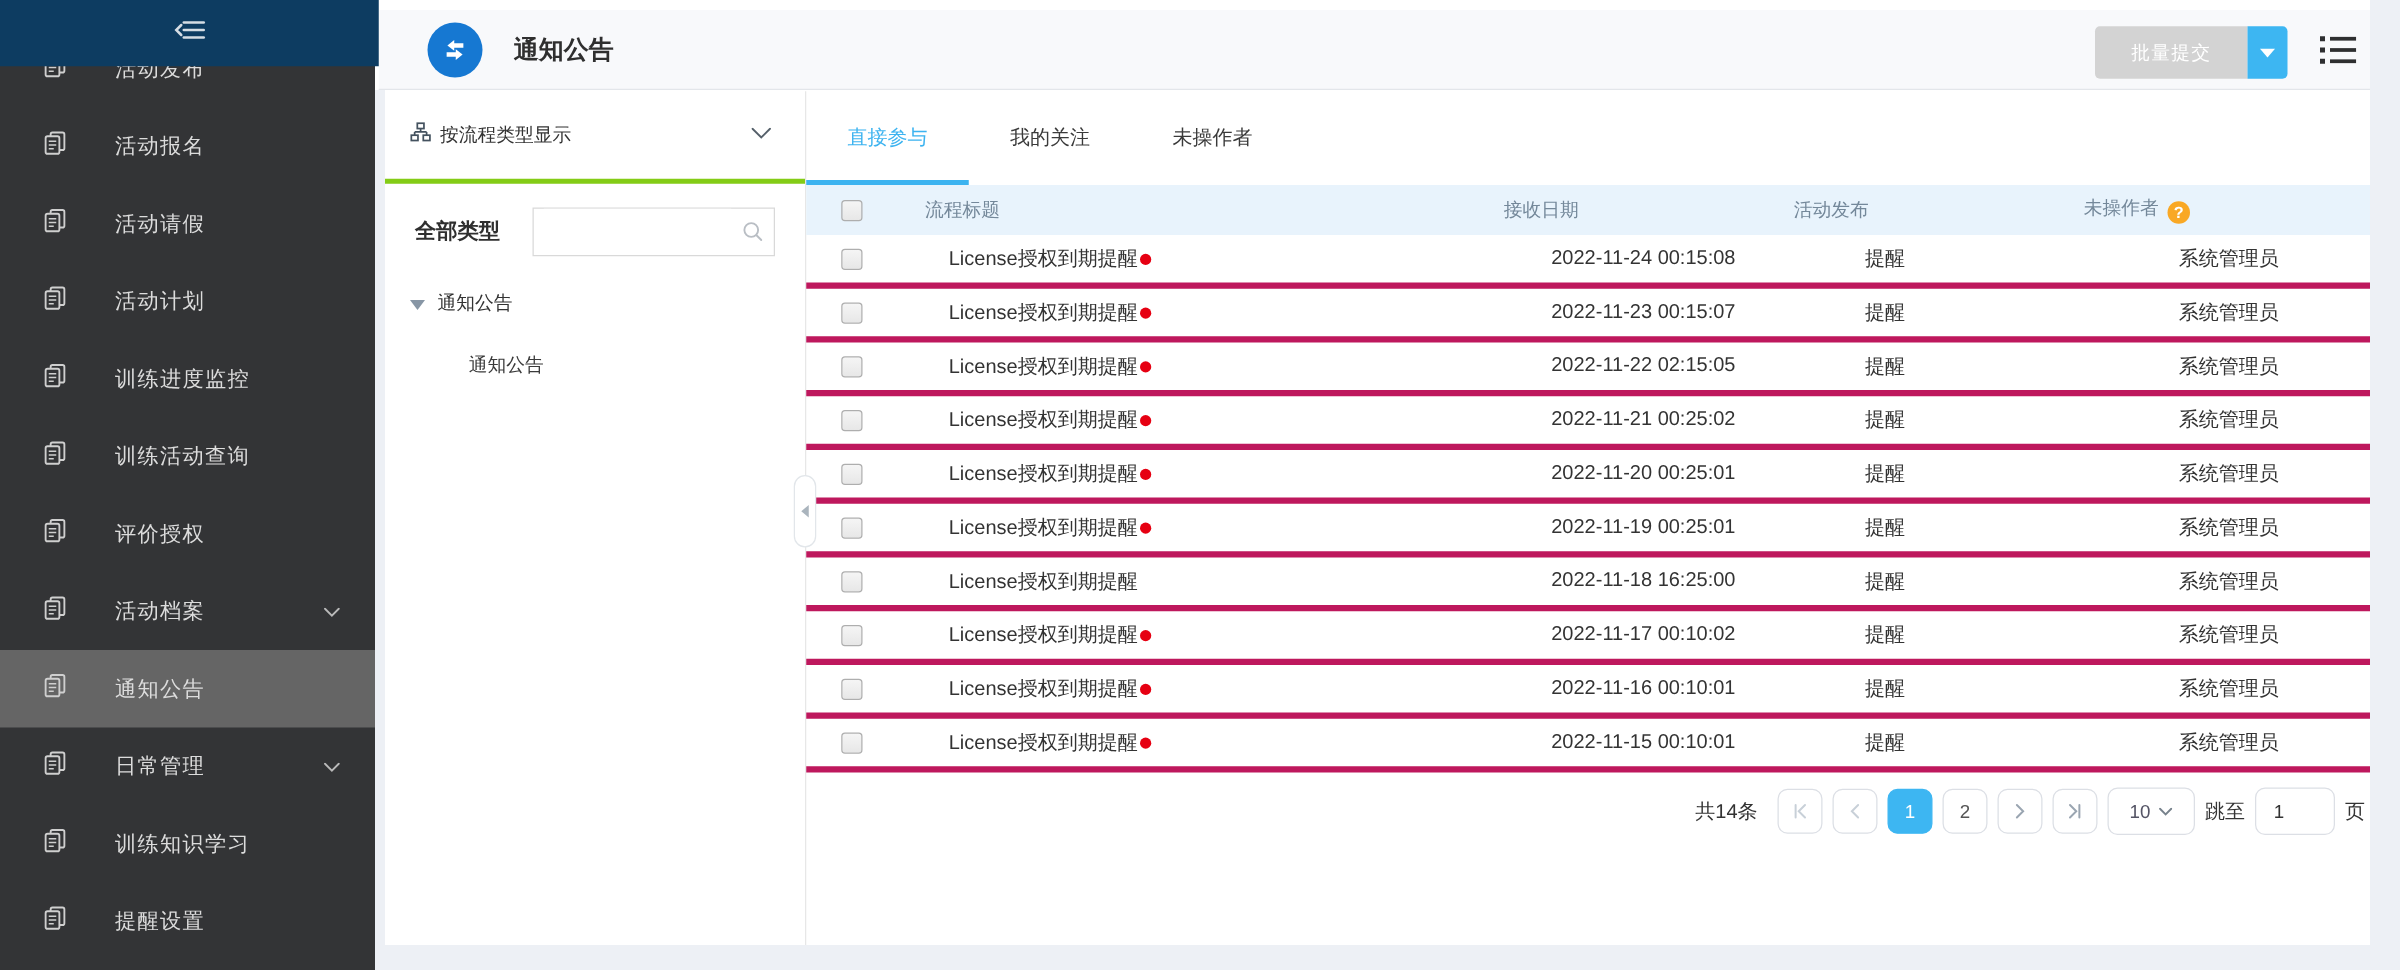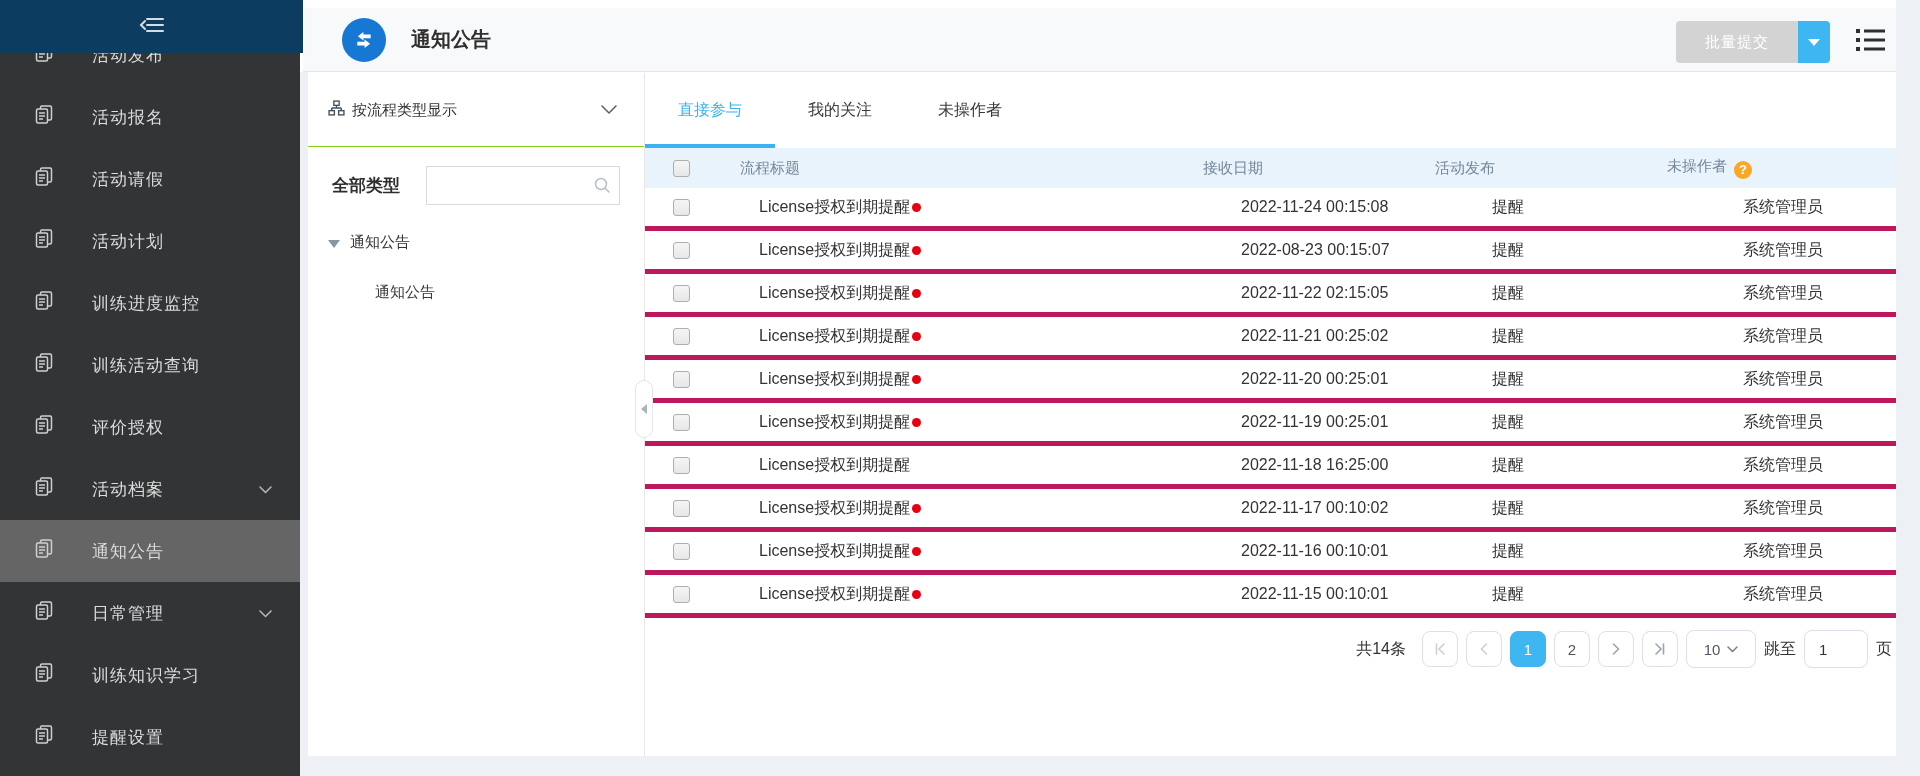--- a/index.html
+++ b/index.html
@@ -32,21 +32,21 @@
   .page-title { margin-left:25px; font-size:20px; color:#2f2f2f; }
   .batch-group { position:absolute; right:66px; top:13px; height:42px; display:flex; }
   .batch-main { width:122px; background:#d3d3d3; color:#fff; font-size:15px; border-radius:4px 0 0 4px;
                 display:flex; align-items:center; justify-content:center; letter-spacing:1px; }
   .batch-caret { width:32px; background:#3db6f2; border-radius:0 4px 4px 0; display:flex; align-items:center; justify-content:center; }
   .caret-down { width:0; height:0; border-left:6px solid transparent; border-right:6px solid transparent; border-top:7px solid #fff; }
   .list-btn { position:absolute; right:11px; top:19px; width:30px; height:27px; cursor:pointer; }
 
   
   .filter-panel { position:absolute; left:308px; top:73px; width:336px; height:683px; background:#fff; }
-  .fp-head { position:relative; height:74px; border-bottom:1px solid #84cc16; }
+  .fp-head { position:relative; height:74px; border-bottom:4px solid #84cc16; }
   .fp-mode-icon { position:absolute; left:20px; top:50%; transform:translateY(-50%); }
   .fp-mode-label { position:absolute; left:44px; top:50%; transform:translateY(-50%); font-size:15px; color:#333; }
   .fp-chevron { position:absolute; right:27px; top:50%; transform:translateY(-50%); }
   .fp-cat-label { position:absolute; left:24px; top:112px; transform:translateY(-50%); font-size:17px; font-weight:bold; color:#2f2f2f; }
   .fp-search { position:absolute; left:118px; top:93px; width:194px; height:39px; border:1px solid #d9d9d9; background:#fff; }
   .fp-search input { position:absolute; left:8px; top:0; width:150px; height:37px; border:none; outline:none; font-size:14px; }
   .fp-search .mag { position:absolute; right:8px; top:9px; }
   .tree-parent-row { position:absolute; left:0; top:158px; height:28px; width:100%; }
   .tree-toggle { position:absolute; left:20px; top:9px; width:0; height:0;
                  border-left:6px solid transparent; border-right:6px solid transparent; border-top:8px solid #8796a5; }
@@ -420,21 +420,21 @@
       <div class="row-date">2022-11-24 00:15:08</div>
       <div class="row-status">提醒</div>
       <div class="row-operator">系统管理员</div>
     </div>
 
     <div class="row grid-cols">
       <div>
             <div class="cb"></div>
           </div>
       <div><span class="row-title">License授权到期提醒</span><span class="dot"></span></div>
-      <div class="row-date">2022-08-23 00:15:07</div>
+      <div class="row-date">2022-11-23 00:15:07</div>
       <div class="row-status">提醒</div>
       <div class="row-operator">系统管理员</div>
     </div>
 
     <div class="row grid-cols">
       <div>
             <div class="cb"></div>
           </div>
       <div><span class="row-title">License授权到期提醒</span><span class="dot"></span></div>
       <div class="row-date">2022-11-22 02:15:05</div>

